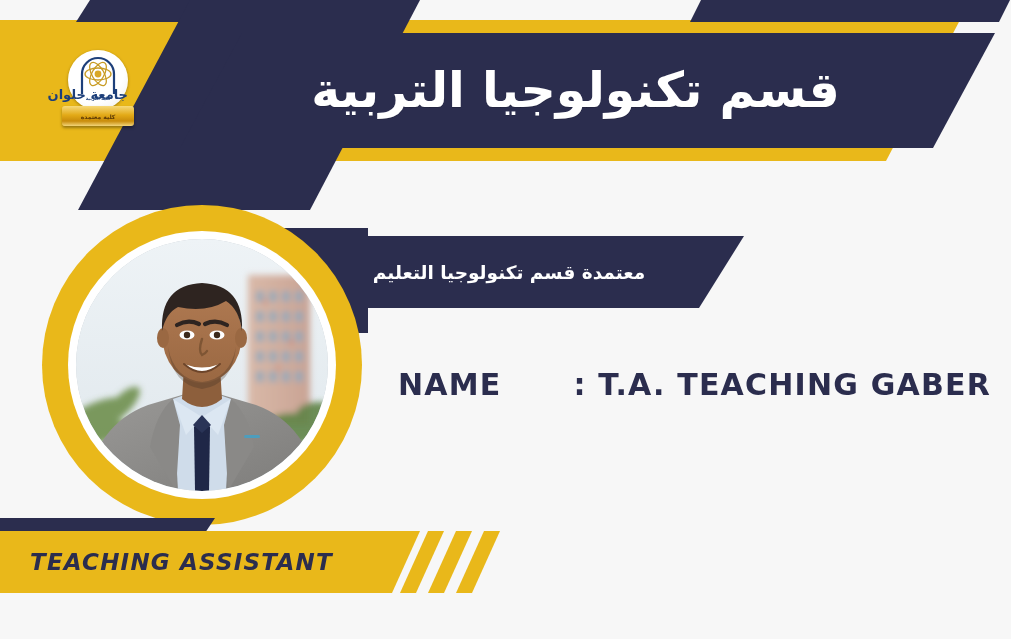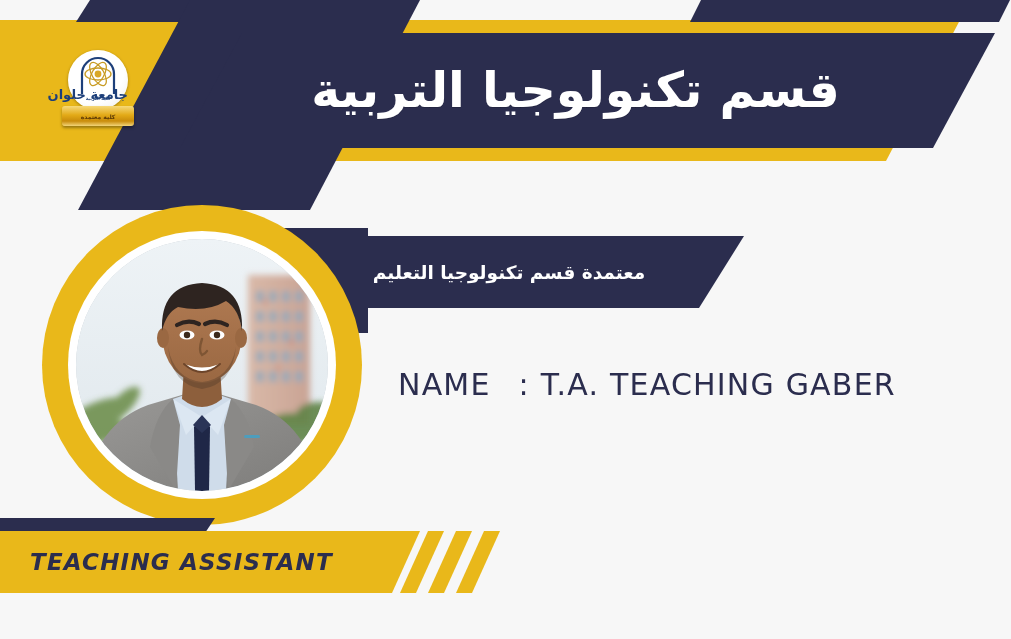--- a/index.html
+++ b/index.html
@@ -185,23 +185,24 @@
 
   
   #name-line {
     position: absolute;
     left: 398px; top: 360px;
     height: 48px;
     display: flex;
     align-items: center;
     color: #2b2d4e;
     font-size: 30px;
-    font-weight: 400;
+    font-weight: 700;
     letter-spacing: 1.2px;
     white-space: nowrap;
+    gap: 44px;
   }
   #name-label { margin-right: 28px; }
 
   
   #footer-navy {
     left: 0; top: 518px;
     width: 215px; height: 24px;
     background: #2b2d4e;
     clip-path: polygon(0 0, 215px 0, 199px 24px, 0 24px);
   }

